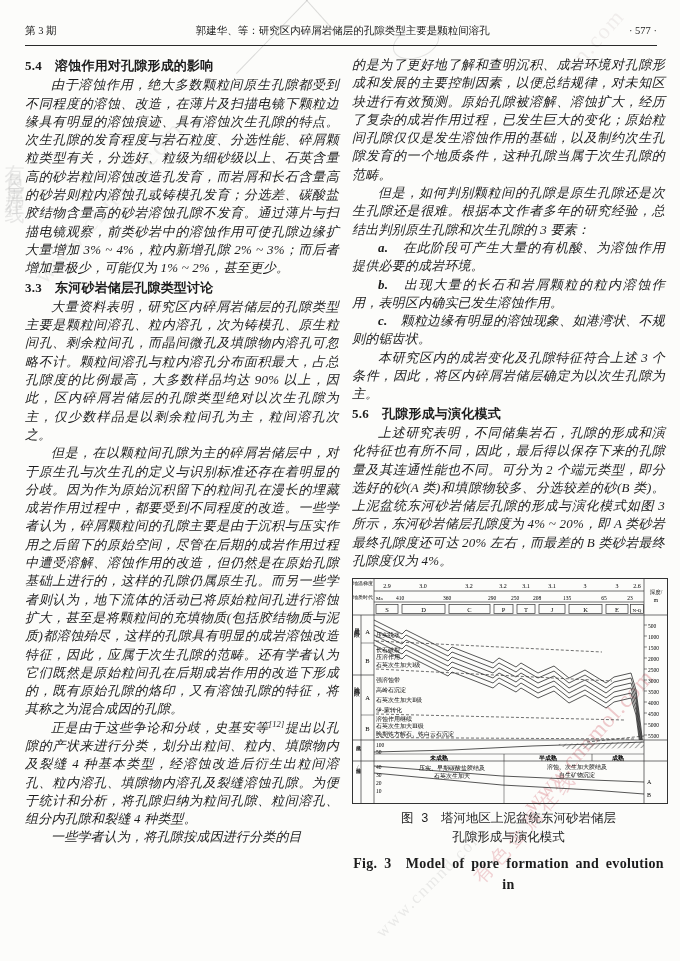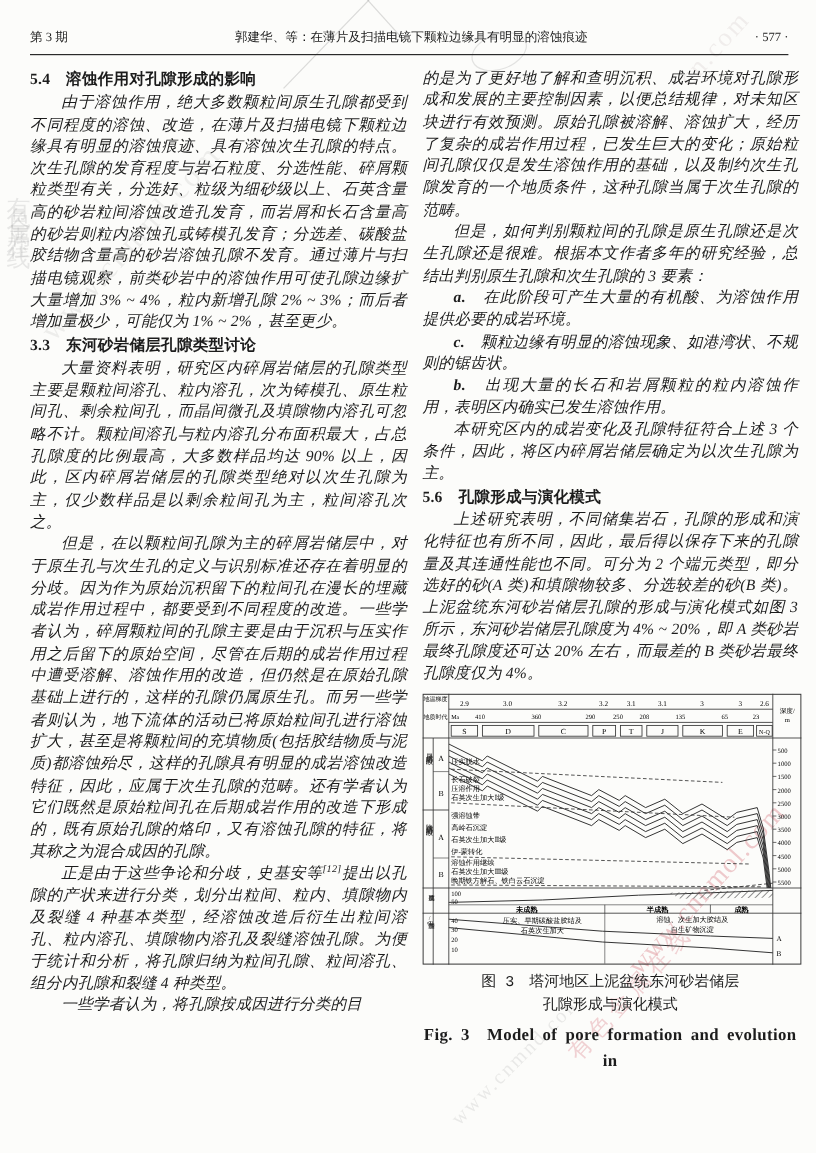--- a/index.html
+++ b/index.html
@@ -58,41 +58,41 @@
   <div class="wm wm3">www.cnnmol.com</div>
   <div class="wm wm4">有色金属在线</div>
   <div class="wm wm5">www.cnmnd.com</div>
   <div class="wm wm6">cn.com</div>
   <div class="scr-line a"></div>
   <div class="scr-line b"></div>
   <div class="scr-ellipse"></div>
 
   <div class="hdr">
     <span>第 3 期</span>
-    <span>郭建华、等：在薄片及扫描电镜下颗粒边缘具有明显的溶蚀痕迹</span>
+    <span>郭建华、等：研究区内碎屑岩储层的孔隙类型主要是颗粒间溶孔</span>
     <span>· 577 ·</span>
   </div>
   <div class="hdr-rule"></div>
 
   <div class="col col-left">
     <h3 class="sec">5.4　溶蚀作用对孔隙形成的影响</h3>
     <p>由于溶蚀作用，绝大多数颗粒间原生孔隙都受到不同程度的溶蚀、改造，在薄片及扫描电镜下颗粒边缘具有明显的溶蚀痕迹、具有溶蚀次生孔隙的特点。次生孔隙的发育程度与岩石粒度、分选性能、碎屑颗粒类型有关，分选好、粒级为细砂级以上、石英含量高的砂岩粒间溶蚀改造孔发育，而岩屑和长石含量高的砂岩则粒内溶蚀孔或铸模孔发育；分选差、碳酸盐胶结物含量高的砂岩溶蚀孔隙不发育。通过薄片与扫描电镜观察，前类砂岩中的溶蚀作用可使孔隙边缘扩大量增加 3% ~ 4%，粒内新增孔隙 2% ~ 3%；而后者增加量极少，可能仅为 1% ~ 2%，甚至更少。</p>
     <h3 class="sec">3.3　东河砂岩储层孔隙类型讨论</h3>
     <p>大量资料表明，研究区内碎屑岩储层的孔隙类型主要是颗粒间溶孔、粒内溶孔，次为铸模孔、原生粒间孔、剩余粒间孔，而晶间微孔及填隙物内溶孔可忽略不计。颗粒间溶孔与粒内溶孔分布面积最大，占总孔隙度的比例最高，大多数样品均达 90% 以上，因此，区内碎屑岩储层的孔隙类型绝对以次生孔隙为主，仅少数样品是以剩余粒间孔为主，粒间溶孔次之。</p>
     <p>但是，在以颗粒间孔隙为主的碎屑岩储层中，对于原生孔与次生孔的定义与识别标准还存在着明显的分歧。因为作为原始沉积留下的粒间孔在漫长的埋藏成岩作用过程中，都要受到不同程度的改造。一些学者认为，碎屑颗粒间的孔隙主要是由于沉积与压实作用之后留下的原始空间，尽管在后期的成岩作用过程中遭受溶解、溶蚀作用的改造，但仍然是在原始孔隙基础上进行的，这样的孔隙仍属原生孔。而另一些学者则认为，地下流体的活动已将原始粒间孔进行溶蚀扩大，甚至是将颗粒间的充填物质(包括胶结物质与泥质)都溶蚀殆尽，这样的孔隙具有明显的成岩溶蚀改造特征，因此，应属于次生孔隙的范畴。还有学者认为它们既然是原始粒间孔在后期成岩作用的改造下形成的，既有原始孔隙的烙印，又有溶蚀孔隙的特征，将其称之为混合成因的孔隙。</p>
     <p><span>正是由于这些争论和分歧，史基安等</span><sup>[12]</sup><span>提出以孔隙的产状来进行分类，划分出粒间、粒内、填隙物内及裂缝 4 种基本类型，经溶蚀改造后衍生出粒间溶孔、粒内溶孔、填隙物内溶孔及裂缝溶蚀孔隙。为便于统计和分析，将孔隙归纳为粒间孔隙、粒间溶孔、组分内孔隙和裂缝 4 种类型。</span></p>
     <p>一些学者认为，将孔隙按成因进行分类的目</p>
   </div>
 
   <div class="col col-right">
     <p class="noindent">的是为了更好地了解和查明沉积、成岩环境对孔隙形成和发展的主要控制因素，以便总结规律，对未知区块进行有效预测。原始孔隙被溶解、溶蚀扩大，经历了复杂的成岩作用过程，已发生巨大的变化；原始粒间孔隙仅仅是发生溶蚀作用的基础，以及制约次生孔隙发育的一个地质条件，这种孔隙当属于次生孔隙的范畴。</p>
     <p>但是，如何判别颗粒间的孔隙是原生孔隙还是次生孔隙还是很难。根据本文作者多年的研究经验，总结出判别原生孔隙和次生孔隙的 3 要素：</p>
     <p><b class="lead">a.</b><span>　在此阶段可产生大量的有机酸、为溶蚀作用提供必要的成岩环境。</span></p>
+    <p><b class="lead">b.</b><span>　出现大量的长石和岩屑颗粒的粒内溶蚀作用，表明区内确实已发生溶蚀作用。</span></p>
     <p><b class="lead">c.</b><span>　颗粒边缘有明显的溶蚀现象、如港湾状、不规则的锯齿状。</span></p>
-    <p><b class="lead">b.</b><span>　出现大量的长石和岩屑颗粒的粒内溶蚀作用，表明区内确实已发生溶蚀作用。</span></p>
     <p>本研究区内的成岩变化及孔隙特征符合上述 3 个条件，因此，将区内碎屑岩储层确定为以次生孔隙为主。</p>
     <h3 class="sec">5.6　孔隙形成与演化模式</h3>
     <p>上述研究表明，不同储集岩石，孔隙的形成和演化特征也有所不同，因此，最后得以保存下来的孔隙量及其连通性能也不同。可分为 2 个端元类型，即分选好的砂(A 类)和填隙物较多、分选较差的砂(B 类)。上泥盆统东河砂岩储层孔隙的形成与演化模式如图 3 所示，东河砂岩储层孔隙度为 4% ~ 20%，即 A 类砂岩最终孔隙度还可达 20% 左右，而最差的 B 类砂岩最终孔隙度仅为 4%。</p>
 
     <div class="figure">
       <svg width="316" height="226" viewBox="0 0 316 226" font-family="&quot;Liberation Serif&quot;,&quot;DejaVu Serif&quot;,serif">
         <defs>
           <pattern id="hatch" width="4" height="4" patternUnits="userSpaceOnUse" patternTransform="rotate(45)">
             <line x1="0" y1="0" x2="0" y2="4" stroke="#444" stroke-width="1"></line>
           </pattern>

